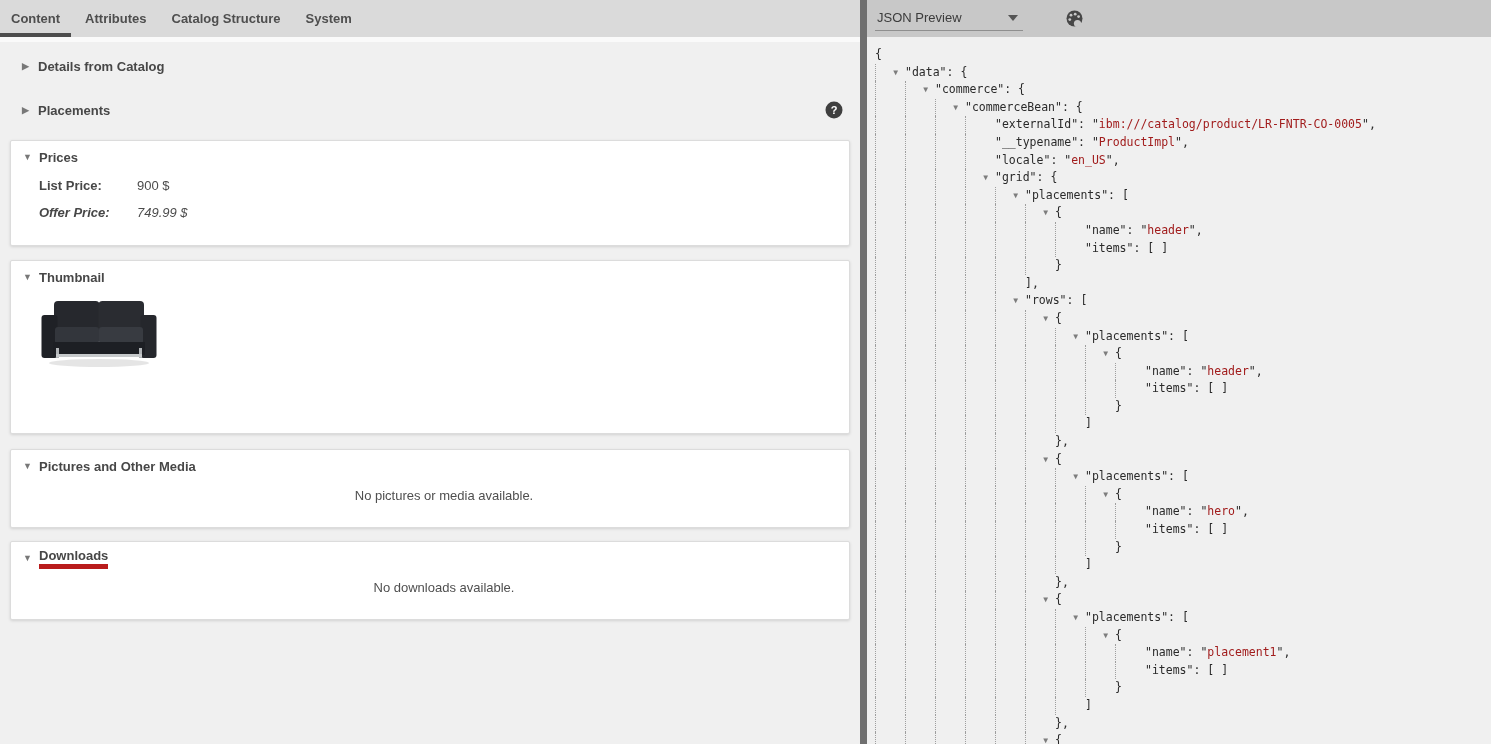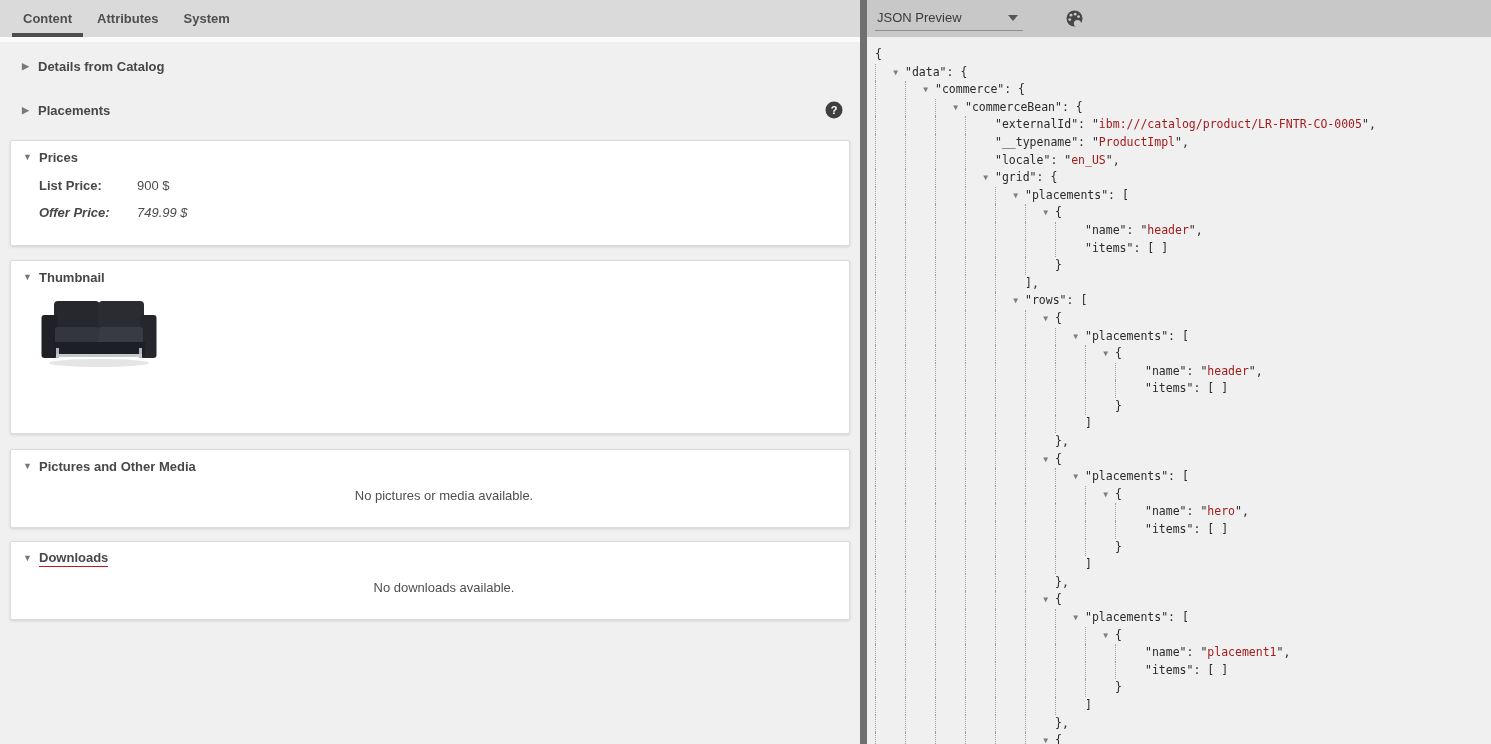--- a/index.html
+++ b/index.html
@@ -6,21 +6,21 @@
   body{
     width:1491px;height:744px;overflow:hidden;
     font-family:"Liberation Sans",sans-serif;
     background:#f0f0f0;color:#454545;
     display:flex;
   }
   
   .left-panel{width:860px;flex:0 0 860px;display:flex;flex-direction:column;background:#f0f0f0;}
   .tabbar{
     height:37px;flex:0 0 37px;background:#dadada;border-bottom:5px solid #fafafa;
-    display:flex;gap:3px;padding-left:12px;align-items:flex-start;
+    display:flex;gap:3px;align-items:flex-start;
   }
   .tab{
     position:relative;padding:0 11px;line-height:37px;font-size:13px;font-weight:bold;
     color:#4e4e4e;cursor:pointer;white-space:nowrap;
   }
   .tab.active::after{
     content:"";position:absolute;left:0;right:0;bottom:0;height:4px;background:#4d4d4d;
   }
   .left-content{position:relative;flex:1;overflow:hidden;}
   .section-head{
@@ -41,21 +41,21 @@
   .card-prices{margin-top:21px;height:106px;}
   .card-thumbnail{margin-top:14px;height:174px;}
   .card-pictures{margin-top:15px;height:79px;}
   .card-downloads{margin-top:13px;height:79px;}
   .price-row{display:flex;padding-left:28px;margin-top:12px;font-size:13px;height:15px;align-items:center;gap:8px;}
   .price-row + .price-row{margin-top:12px;font-style:italic;}
   .price-label{width:90px;flex:0 0 90px;font-weight:bold;color:#474747;}
   .price-value{color:#4c4c4c;}
   .empty-text{padding-left:28px;margin-top:13px;font-size:13px;color:#4f4f4f;text-align:center;}
   .thumb-wrap{margin:10px 0 0 30px;width:116px;height:72px;}
-  .underlined{border-bottom:1px solid #b91c1c;padding-bottom:1px;text-align:right;}
+  .underlined{border-bottom:5px solid #b91c1c;padding-bottom:1px;text-align:right;}
   
   .splitter{width:7px;flex:0 0 7px;background:#6f6f6f;cursor:col-resize;}
   
   .right-panel{flex:1;display:flex;flex-direction:column;background:#f0f0f0;min-width:0;}
   .preview-header{
     height:37px;flex:0 0 37px;background:#c8c8c8;display:flex;align-items:center;padding-left:8px;gap:28px;
   }
   .mode-select{
     position:relative;width:146px;font-size:13px;color:#3b3b3b;
     padding:3px 0 5px 2px;border-bottom:1px solid #8f8f8f;cursor:pointer;
@@ -81,20 +81,21 @@
   .jstr{color:#a11c1c;}
   .jtxt{flex:0 0 auto;}
 </style>
 </head>
 <body>
 
 <div class="left-panel">
   <div class="tabbar">
     <div class="tab active">Content</div>
     <div class="tab">Attributes</div>
+    <div class="tab">Catalog Structure</div>
     <div class="tab">System</div>
   </div>
 
   <div class="left-content">
 
     <div class="section-head head-details">
       <span class="tri">▶</span>
       <span>Details from Catalog</span>
     </div>
 

